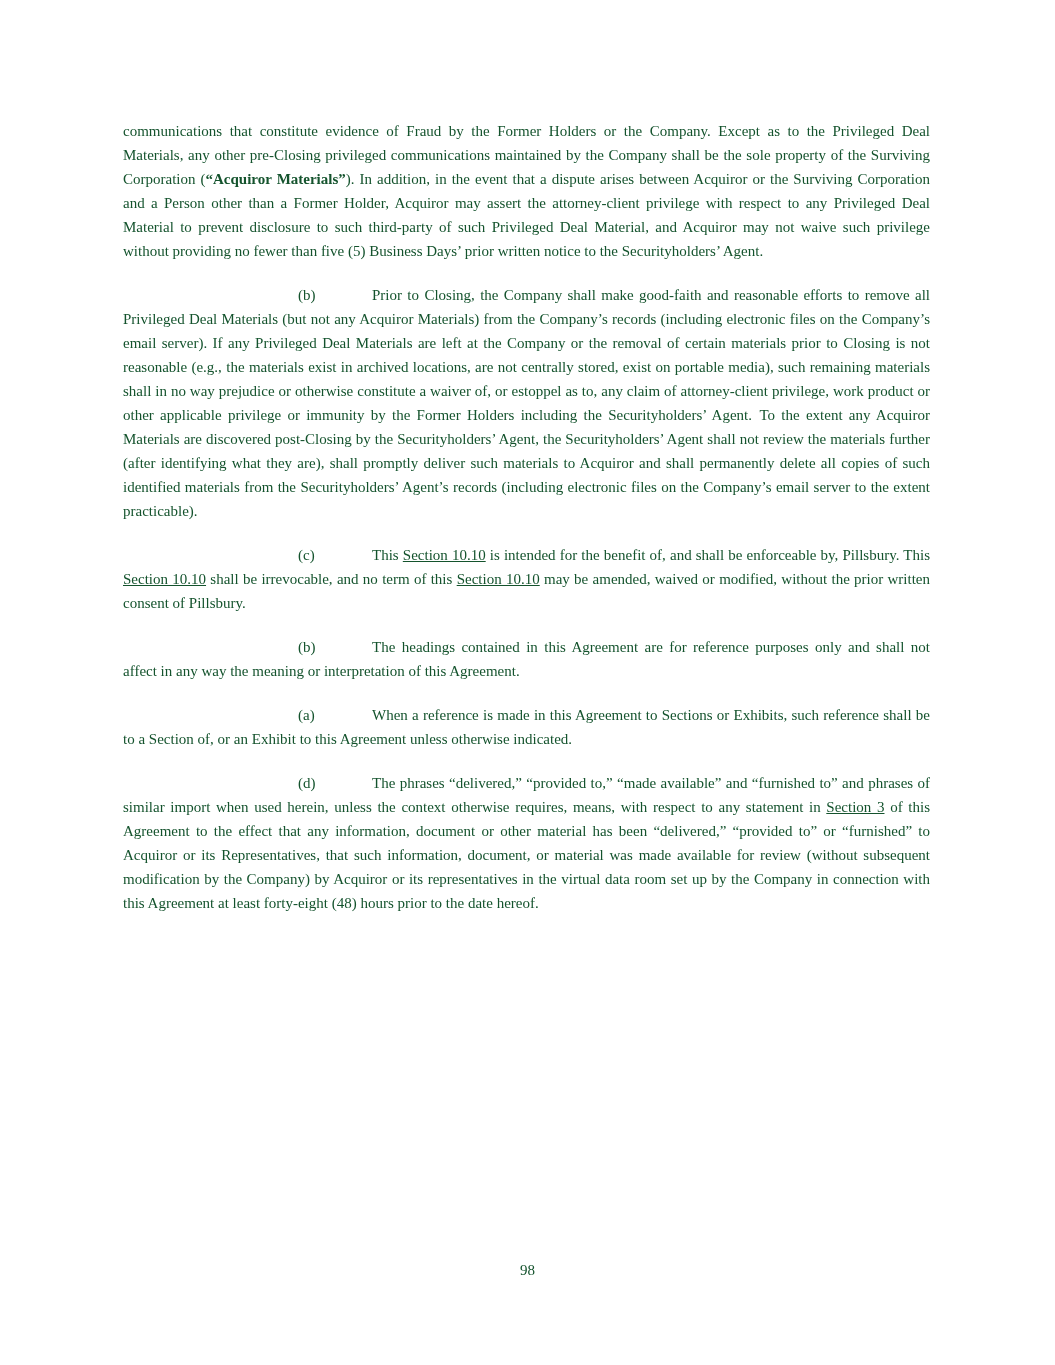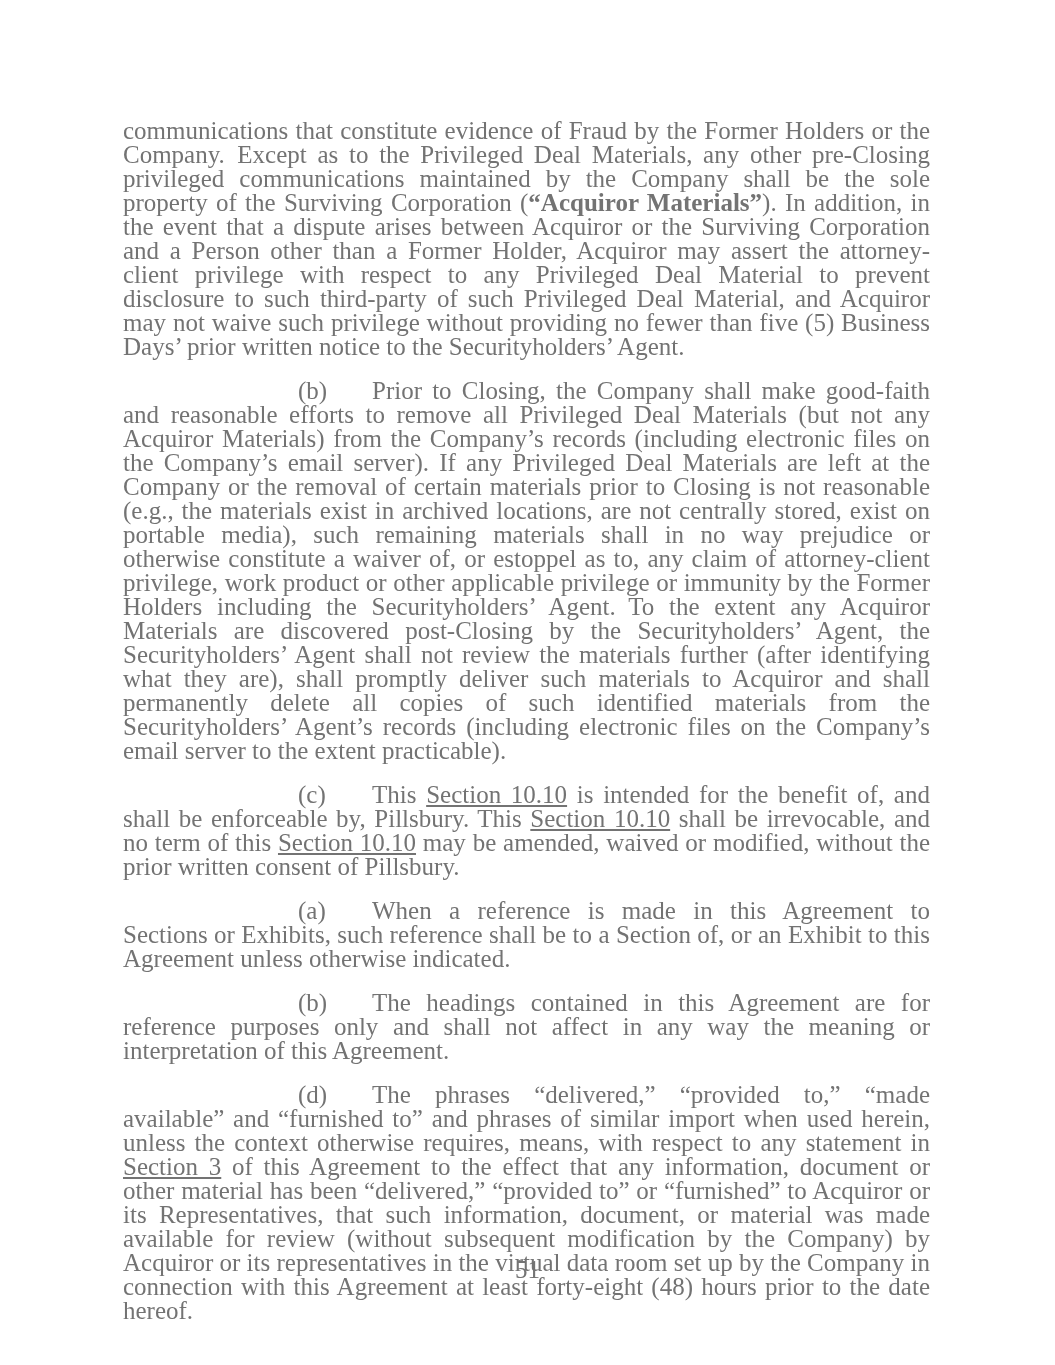--- a/index.html
+++ b/index.html
@@ -5,23 +5,23 @@
   html, body {
     margin: 0;
     padding: 0;
     background: #ffffff;
   }
   .page {
     position: relative;
     width: 1055px;
     height: 1365px;
     background: #ffffff;
-    color: #737373;
+    color: #14532d;
     font-family: "Liberation Serif", "DejaVu Serif", serif;
-    font-size: 25px;
+    font-size: 15px;
     line-height: 24px;
     overflow: hidden;
   }
   .doc-body {
     position: absolute;
     left: 123px;
     top: 119px;
     width: 807px;
   }
   .para {
@@ -58,20 +58,20 @@
   }
 </style>
 </head>
 <body>
 
 <div class="page">
   <div class="doc-body">
       <p class="para flow"><span>communications that constitute evidence of Fraud by the Former Holders or the Company. Except as to the Privileged Deal Materials, any other pre-Closing privileged communications maintained by the Company shall be the sole property of the Surviving Corporation (</span><span class="bold">“Acquiror Materials”</span><span>). In addition, in the event that a dispute arises between Acquiror or the Surviving Corporation and a Person other than a Former Holder, Acquiror may assert the attorney-client privilege with respect to any Privileged Deal Material to prevent disclosure to such third-party of such Privileged Deal Material, and Acquiror may not waive such privilege without providing no fewer than five (5) Business Days’ prior written notice to the Securityholders’ Agent.</span></p>
       <p class="para lettered"><span class="indent-lettered"></span><span class="label-lettered">(b)</span><span>Prior to Closing, the Company shall make good-faith and reasonable efforts to remove all Privileged Deal Materials (but not any Acquiror Materials) from the Company’s records (including electronic files on the Company’s email server). If any Privileged Deal Materials are left at the Company or the removal of certain materials prior to Closing is not reasonable (e.g., the materials exist in archived locations, are not centrally stored, exist on portable media), such remaining materials shall in no way prejudice or otherwise constitute a waiver of, or estoppel as to, any claim of attorney-client privilege, work product or other applicable privilege or immunity by the Former Holders including the Securityholders’ Agent. To the extent any Acquiror Materials are discovered post-Closing by the Securityholders’ Agent, the Securityholders’ Agent shall not review the materials further (after identifying what they are), shall promptly deliver such materials to Acquiror and shall permanently delete all copies of such identified materials from the Securityholders’ Agent’s records (including electronic files on the Company’s email server to the extent practicable).</span></p>
       <p class="para lettered"><span class="indent-lettered"></span><span class="label-lettered">(c)</span><span>This </span><span class="underline">Section 10.10</span><span> is intended for the benefit of, and shall be enforceable by, Pillsbury. This </span><span class="underline">Section 10.10</span><span> shall be irrevocable, and no term of this </span><span class="underline">Section 10.10</span><span> may be amended, waived or modified, without the prior written consent of Pillsbury.</span></p>
+      <p class="para lettered"><span class="indent-lettered"></span><span class="label-lettered">(b)</span><span>The headings contained in this Agreement are for reference purposes only and shall not affect in any way the meaning or interpretation of this Agreement.</span></p>
       <p class="para lettered"><span class="indent-lettered"></span><span class="label-lettered">(a)</span><span>When a reference is made in this Agreement to Sections or Exhibits, such reference shall be to a Section of, or an Exhibit to this Agreement unless otherwise indicated.</span></p>
-      <p class="para lettered"><span class="indent-lettered"></span><span class="label-lettered">(b)</span><span>The headings contained in this Agreement are for reference purposes only and shall not affect in any way the meaning or interpretation of this Agreement.</span></p>
       <p class="para lettered"><span class="indent-lettered"></span><span class="label-lettered">(d)</span><span>The phrases “delivered,” “provided to,” “made available” and “furnished to” and phrases of similar import when used herein, unless the context otherwise requires, means, with respect to any statement in </span><span class="underline">Section 3</span><span> of this Agreement to the effect that any information, document or other material has been “delivered,” “provided to” or “furnished” to Acquiror or its Representatives, that such information, document, or material was made available for review (without subsequent modification by the Company) by Acquiror or its representatives in the virtual data room set up by the Company in connection with this Agreement at least forty-eight (48) hours prior to the date hereof.</span></p>
     </div>
   <div class="footer">
-    <span>51</span>
+    <span>98</span>
   </div>
 </div>
 
 </body></html>

